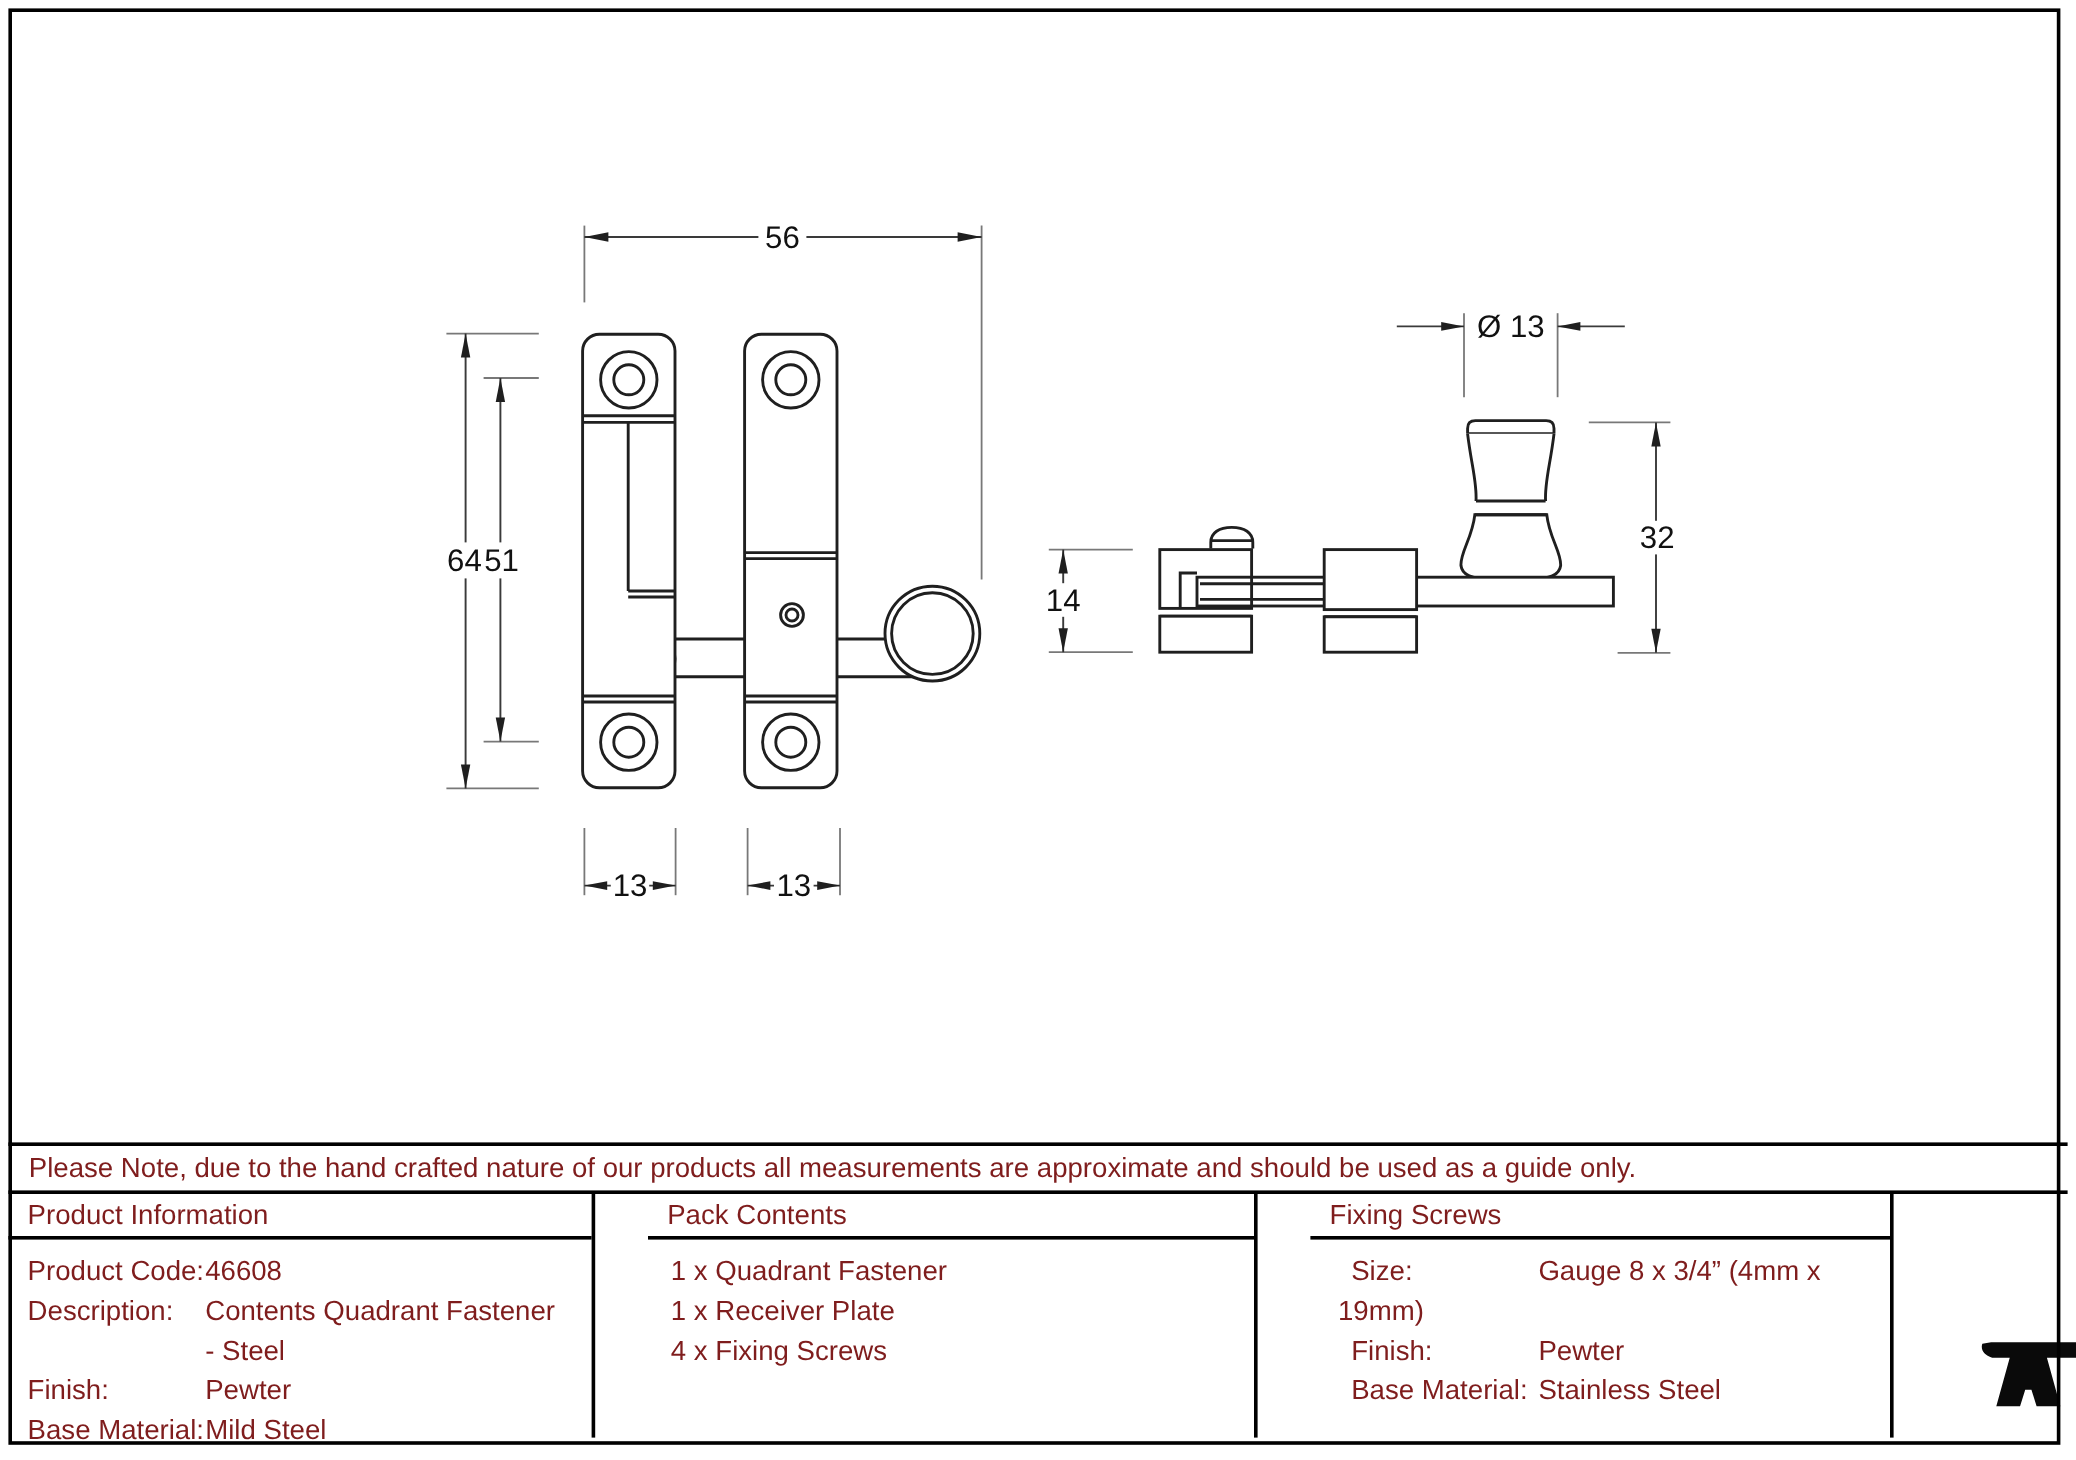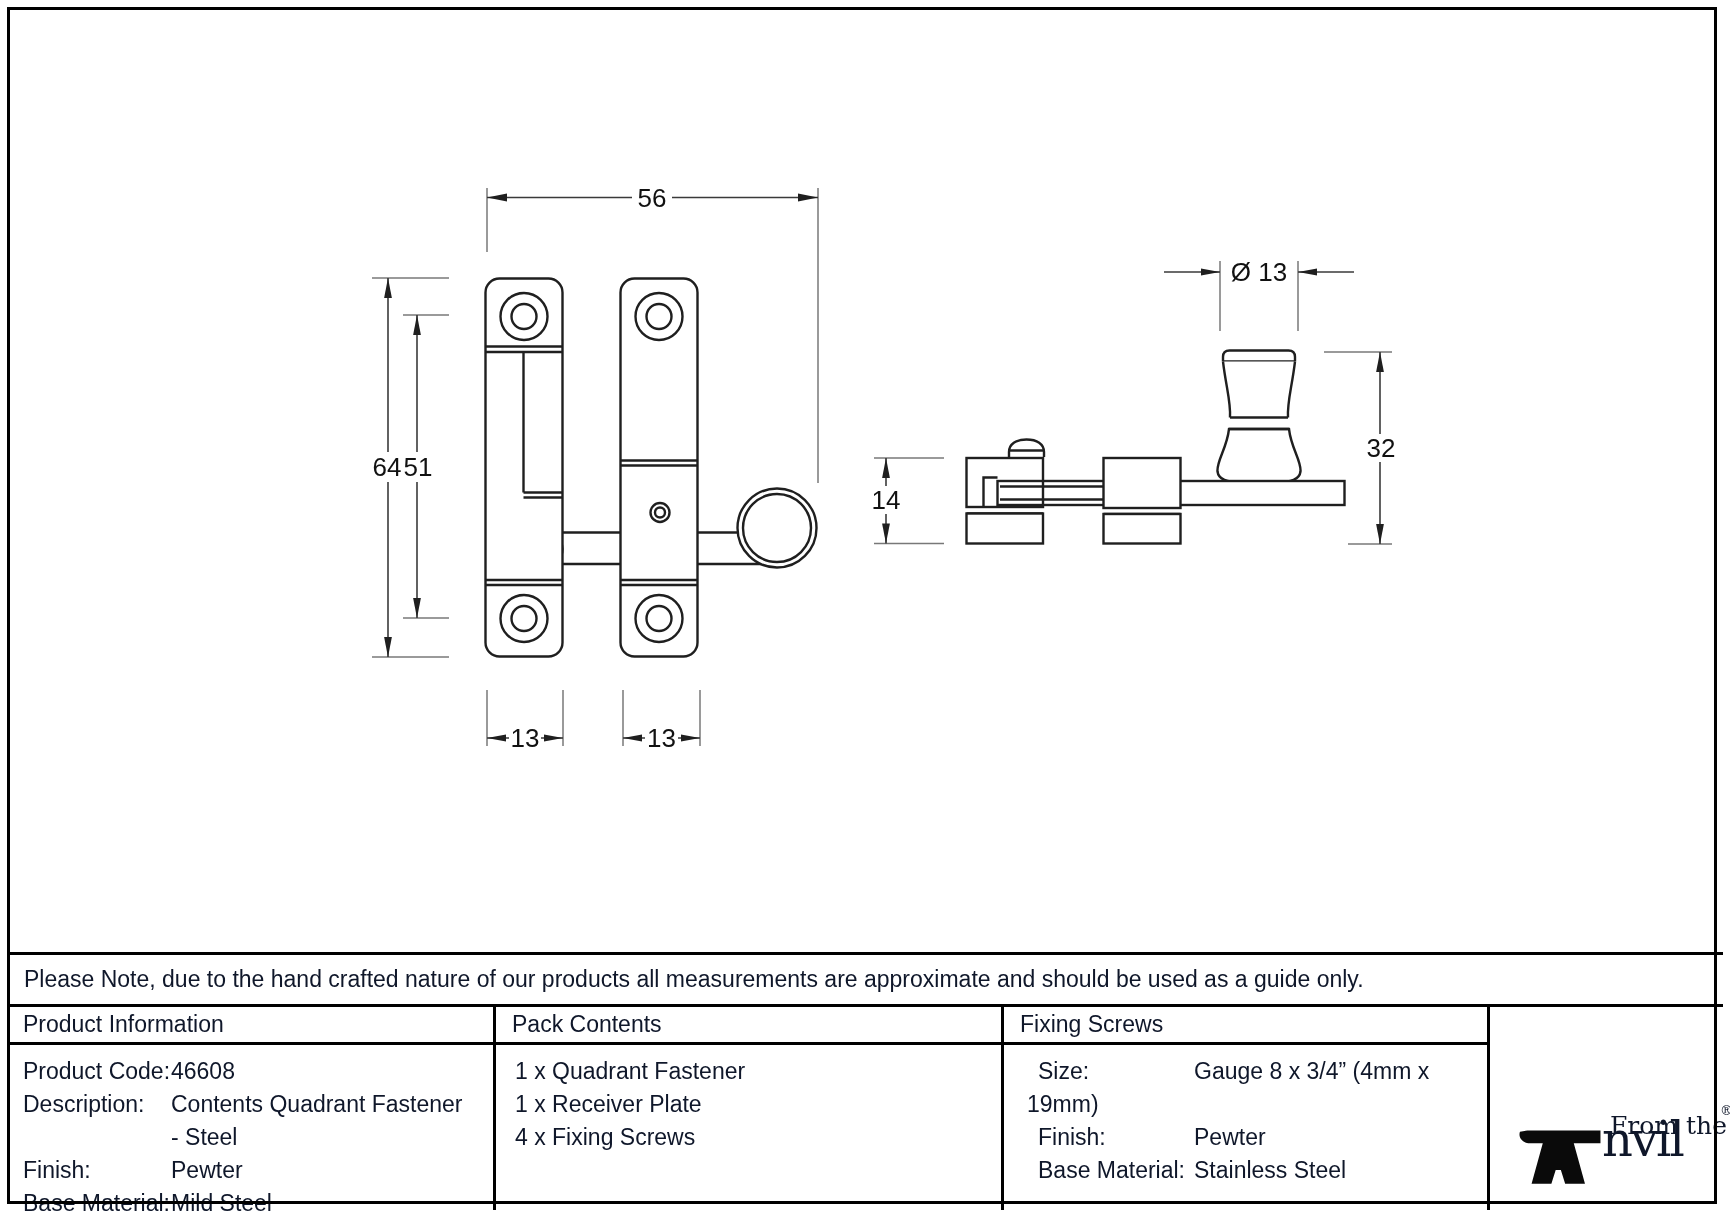--- a/index.html
+++ b/index.html
@@ -1,28 +1,28 @@
 <!DOCTYPE html>
 <html><head>
 <meta charset="utf-8">
 <style>
   html,body{margin:0;padding:0;background:#e8e8e8;}
   .sheet{
     position:relative;width:1730px;height:1217px;background:#ffffff;
-    font-family:"Liberation Sans",sans-serif;color:#0f172a;overflow:hidden;
+    font-family:"Liberation Sans",sans-serif;color:#7f1d1d;overflow:hidden;
   }
   .outer-border{position:absolute;left:7px;top:7px;width:1710px;height:1197px;
     border:3px solid #000;pointer-events:none;box-sizing:border-box;}
   svg text{font-family:"Liberation Sans",sans-serif;}
 
   .bottom-table{position:absolute;left:7px;top:952px;width:1716px;height:258px;
     border-top:3px solid #000;box-sizing:border-box;font-size:23px;}
-  .note-row{height:52px;border-bottom:3px solid #000;display:flex;align-items:center;
+  .note-row{height:40px;border-bottom:3px solid #000;display:flex;align-items:center;
     padding-left:17px;box-sizing:border-box;}
-  .cols{display:flex;height:203px;}
+  .cols{display:flex;height:203px;gap:44px;}
   .col{box-sizing:border-box;}
   .col-border{border-right:3px solid #000;}
   .col1{width:489px;}
   .col2{width:508px;}
   .col3{width:486px;}
   .col4{flex:1;position:relative;}
   .col-header{height:38px;border-bottom:3px solid #000;display:flex;align-items:center;
     padding-left:16px;box-sizing:border-box;}
   .col-body{padding:10px 0 0 16px;line-height:33px;}
   .col3 .col-body{padding-left:23px;}

